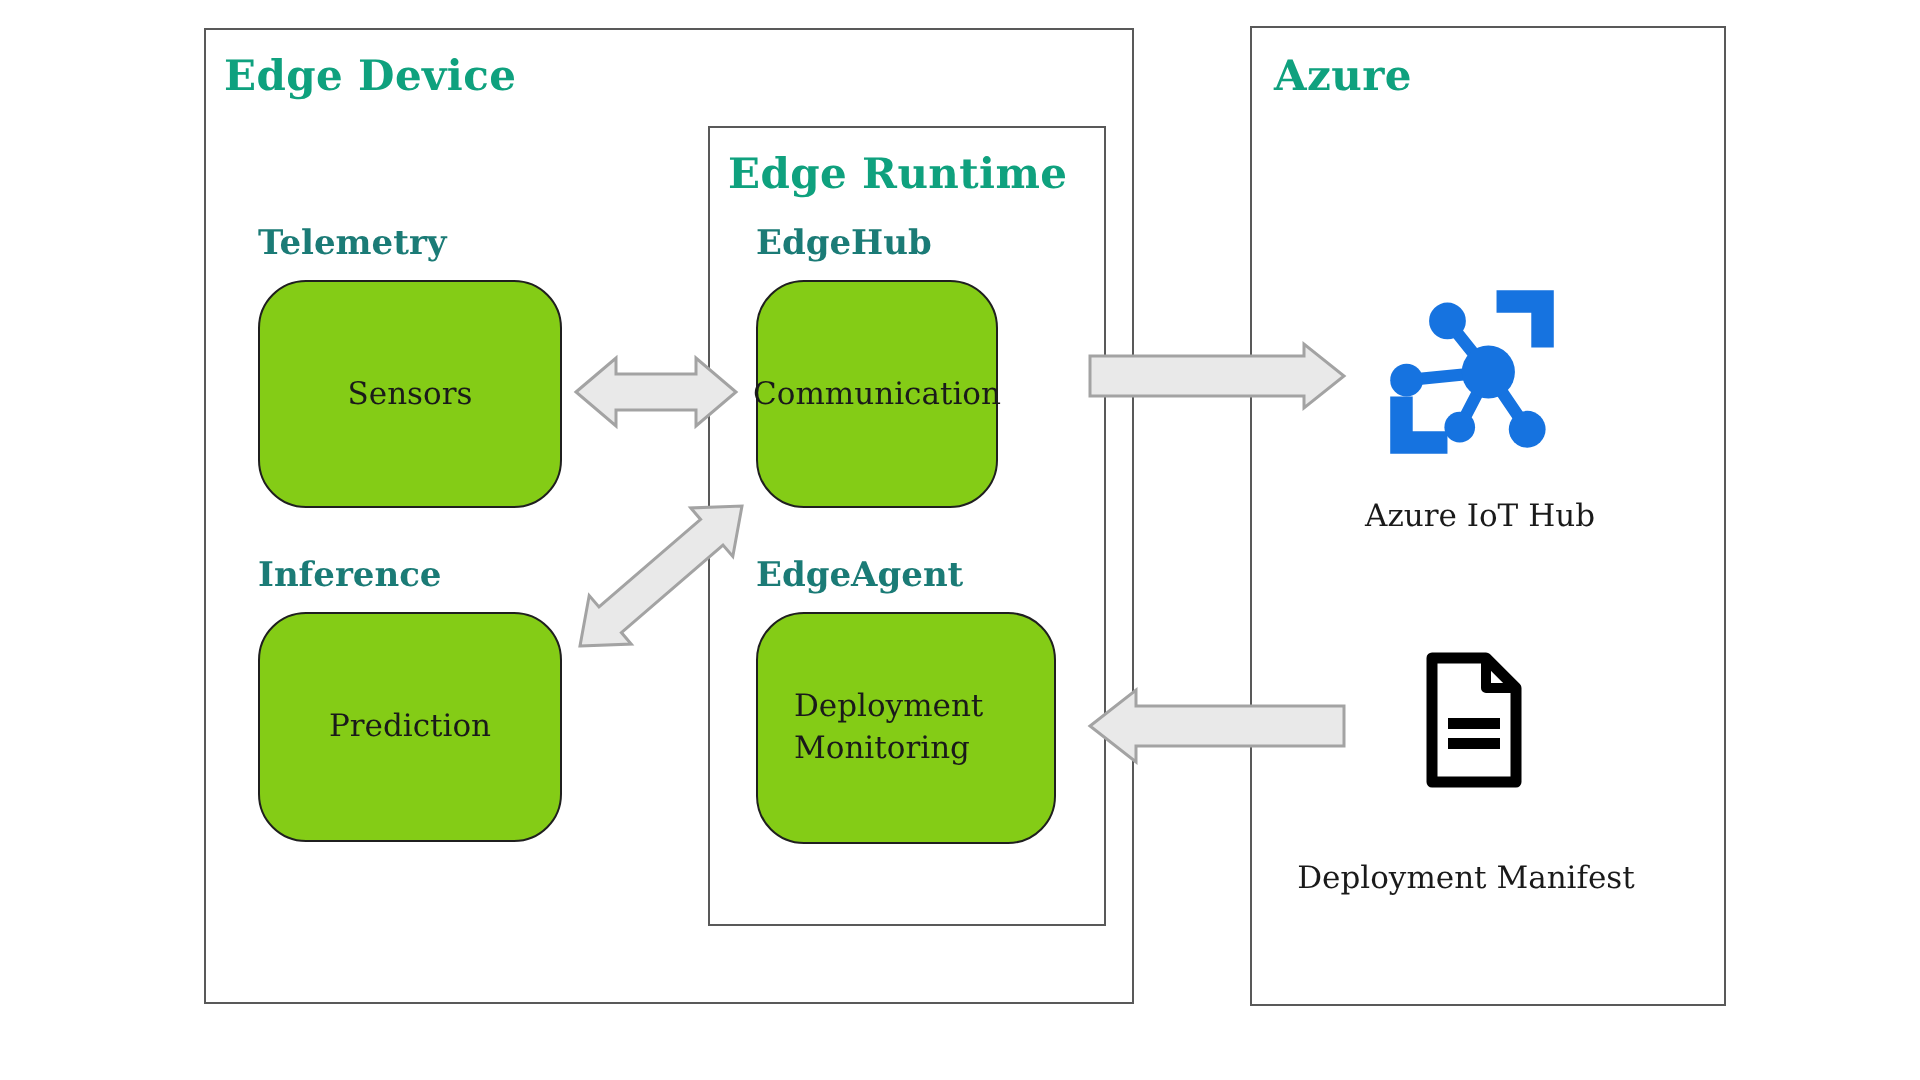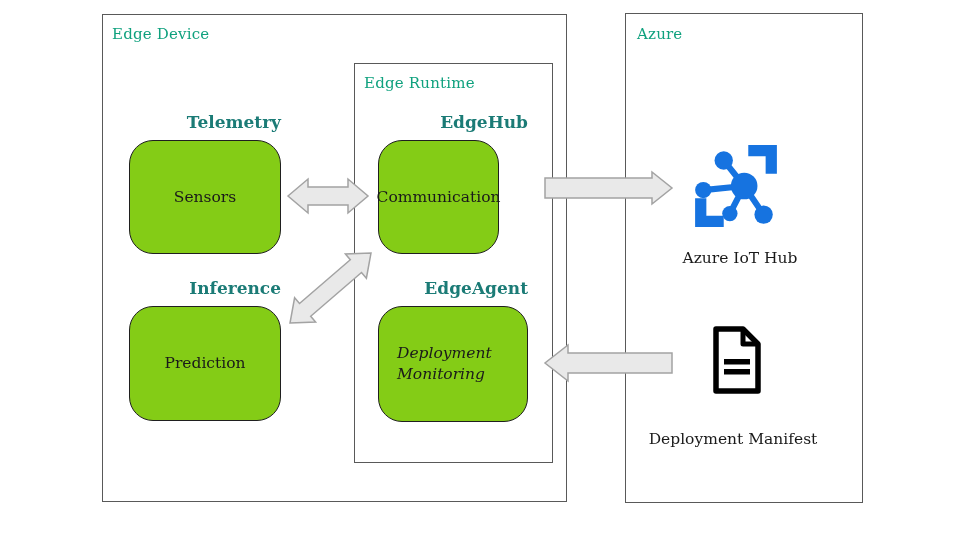--- a/index.html
+++ b/index.html
@@ -20,32 +20,32 @@
     background:#ffffff;
     overflow:hidden;
   }
   .container-box{
     position:absolute;
     border:1.5px solid #595959;
     background:transparent;
   }
   .container-title{
     position:absolute;
-    font-weight:normal;
-    font-size:15px;
+    font-weight:bold;
+    font-size:21px;
     color:var(--container-title);
     letter-spacing:0.2px;
     white-space:nowrap;
   }
   .group-title{
     position:absolute;
     font-weight:bold;
     font-size:17px;
     color:var(--module-title);
-    text-align:right;
+    text-align:left;
     white-space:nowrap;
   }
   .module-box{
     position:absolute;
     border:1.4px solid #1f1f1f;
     border-radius:24px;
     background:#84cc16;
     display:flex;
     align-items:center;
     justify-content:center;
@@ -99,21 +99,21 @@
   <div class="module-box" style="left:129px;top:306px;width:152px;height:115px;">
     <span class="module-label">Prediction</span>
   </div>
 
   <div class="group-title" style="left:378px;top:112px;width:150px;">EdgeHub</div>
   <div class="module-box" style="left:378px;top:140px;width:121px;height:114px;">
     <span class="module-label">Communication</span>
   </div>
 
   <div class="group-title" style="left:378px;top:278px;width:150px;">EdgeAgent</div>
-  <div class="module-box" style="left:378px;top:306px;width:150px;height:116px;font-style:italic;">
+  <div class="module-box" style="left:378px;top:306px;width:150px;height:116px;">
     <span class="module-label wrap">Deployment Monitoring</span>
   </div>
 
   <svg class="icon" style="left:690px;top:140px;" width="92" height="92" viewBox="0 0 90 90">
     <g fill="var(--azure-blue)" stroke="none">
       <path d="M57,5 H85 V33 H74 V16 H57 Z"></path>
       <path d="M5,57 H16 V74 H33 V85 H5 Z"></path>
     </g>
     <g stroke="var(--azure-blue)" stroke-width="6" stroke-linecap="round">
       <line x1="53" y1="45" x2="33" y2="20"></line>

